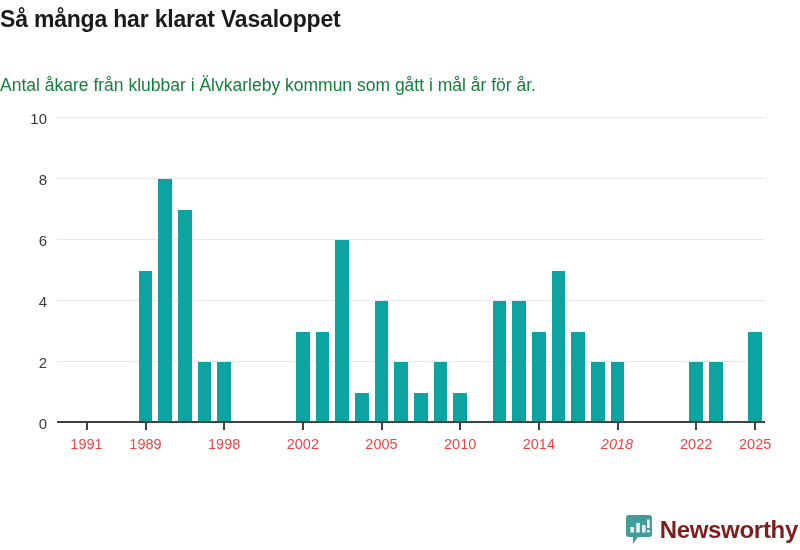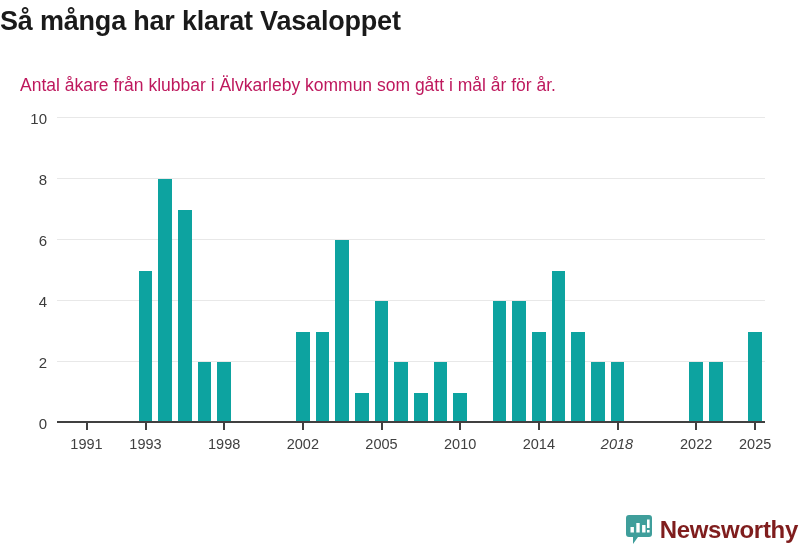--- a/index.html
+++ b/index.html
@@ -21,35 +21,34 @@
     width: 800px;
     height: 550px;
     box-sizing: border-box;
   }
 
   
   #chart-title {
     position: absolute;
     left: 0px;
     top: 6px;
-    font-size: 27px;
+    font-size: 23px;
     font-weight: bold;
     letter-spacing: -0.2px;
     color: #1a1a1a;
     white-space: nowrap;
   }
   #chart-subtitle {
     position: absolute;
     left: 0px;
     top: 75px;
     font-size: 17.5px;
     font-weight: normal;
-    color: #be185d;
-    white-space: nowrap;
-    padding-left: 20px;
+    color: #15803d;
+    white-space: nowrap;
   }
 
   
   #plot-area {
     position: absolute;
     left: 57px;
     top: 118px;
     width: 708px;
     height: 305px;
   }
@@ -88,21 +87,21 @@
     width: 2px;
     height: 7px;
     background: #404040;
   }
   .xtick-label {
     position: absolute;
     top: 100%;
     margin-top: 13px;
     transform: translateX(-50%);
     font-size: 14.5px;
-    color: #404040;
+    color: #ef4444;
     white-space: nowrap;
   }
 
   
   #footnote {
     position: absolute;
     left: 0px;
     top: 487px;
     font-size: 13.5px;
     color: #2b2b2b;
@@ -175,21 +174,21 @@
         <div class="bar" title="2018: 2" style="left: 553.813px; width: 13.3733px; height: 61px; background: rgb(13, 163, 160);"></div>
         <div class="bar" title="2022: 2" style="left: 632.48px; width: 13.3733px; height: 61px; background: rgb(13, 163, 160);"></div>
         <div class="bar" title="2023: 2" style="left: 652.147px; width: 13.3733px; height: 61px; background: rgb(13, 163, 160);"></div>
         <div class="bar" title="2025: 3" style="left: 691.48px; width: 13.3733px; height: 91.5px; background: rgb(13, 163, 160);"></div>
       </div>
     <div id="x-axis-line"></div>
     <div id="xticks">
         <div class="xtick-mark" style="left: 28.5px;"></div>
         <div class="xtick-label" style="left: 29.5px;">1991</div>
         <div class="xtick-mark" style="left: 87.5px;"></div>
-        <div class="xtick-label" style="left: 88.5px;">1993</div>
+        <div class="xtick-label" style="left: 88.5px;">1989</div>
         <div class="xtick-mark" style="left: 166.167px;"></div>
         <div class="xtick-label" style="left: 167.167px;">1998</div>
         <div class="xtick-mark" style="left: 244.833px;"></div>
         <div class="xtick-label" style="left: 245.833px;">2002</div>
         <div class="xtick-mark" style="left: 323.5px;"></div>
         <div class="xtick-label" style="left: 324.5px;">2005</div>
         <div class="xtick-mark" style="left: 402.167px;"></div>
         <div class="xtick-label" style="left: 403.167px; text-align: center;">2010</div>
         <div class="xtick-mark" style="left: 480.833px;"></div>
         <div class="xtick-label" style="left: 481.833px;">2014</div>

